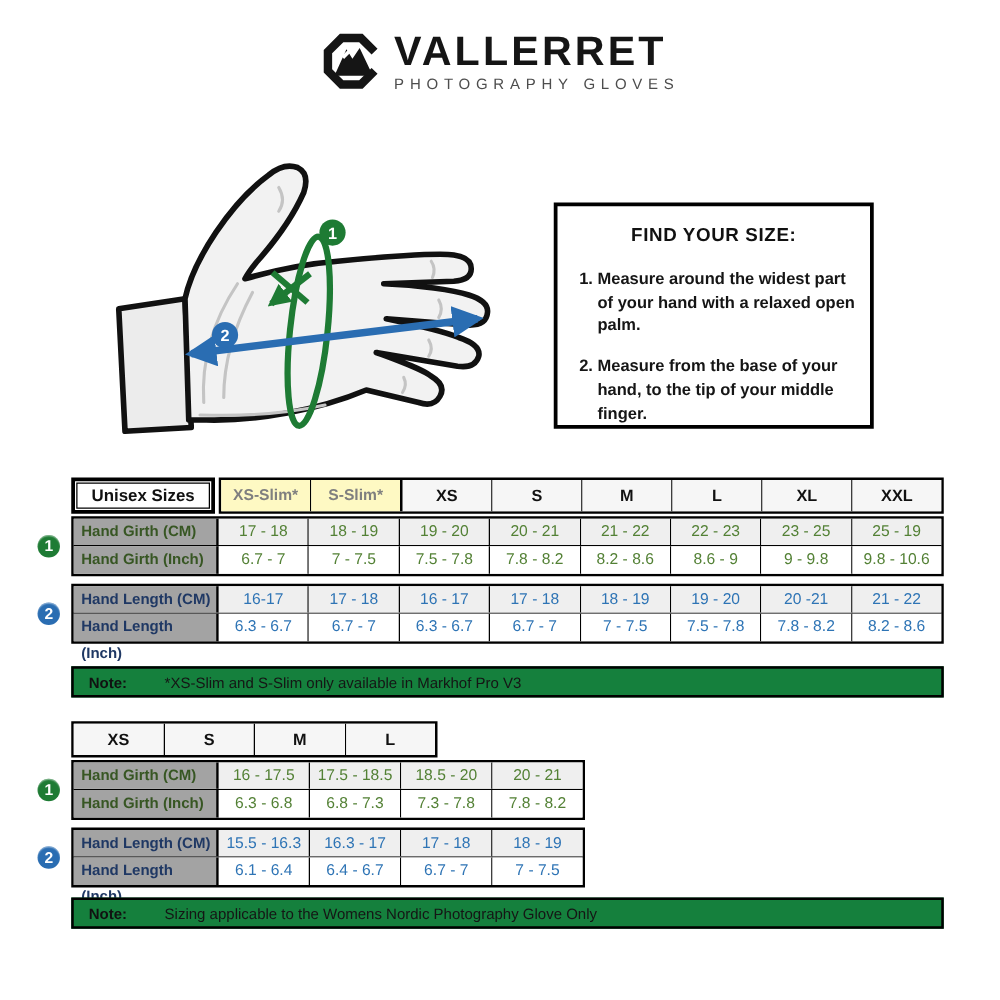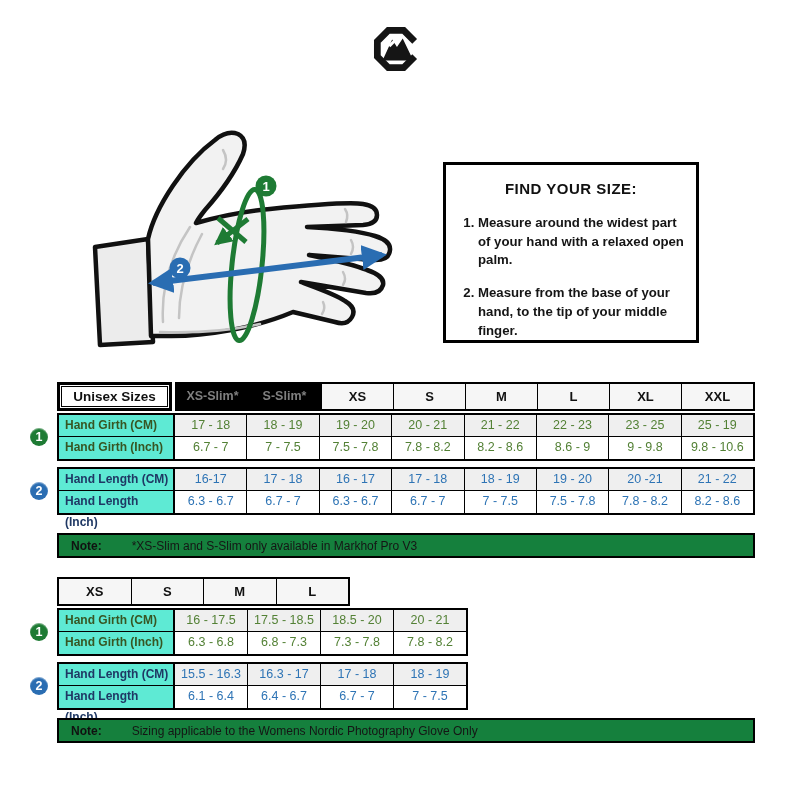--- a/index.html
+++ b/index.html
@@ -31,31 +31,31 @@
   .s-table.unisex{top:382px;width:698px;}
   .s-table.female{top:577px;width:698px;}
   .t-headrow{display:flex;height:29px;}
   .t-titlebox{width:115px;height:29px;border:3px solid #000;box-sizing:border-box;padding:1px;margin-right:3px;}
   .t-titlebox .inner{border:1px solid #000;width:100%;height:100%;box-sizing:border-box;display:flex;align-items:center;justify-content:center;font-weight:bold;font-size:13.5px;}
   .t-colheads{display:flex;border:2px solid #000;box-sizing:border-box;height:29px;}
   .unisex .t-colheads{width:580px;}
   .female .t-colheads{width:293px;}
   .t-colheads .t-cell{flex:1 1 0;text-align:center;font-weight:bold;font-size:13px;line-height:25px;background:#f6f6f6;border-right:1px solid #000;box-sizing:border-box;}
   .t-colheads .t-cell:last-child{border-right:none;}
-  .t-cell.slim{background:#000000;color:#7f7f7f;font-size:12.5px;}
+  .t-cell.slim{background:#fef9c3;color:#7f7f7f;font-size:12.5px;}
   .t-cell.no-right{border-right:none;}
   .t-cell.thick-left{border-left:2px solid #000;}
   .t-group{border:2px solid #000;box-sizing:border-box;background:#fff;}
   .unisex .t-group{width:698px;}
   .female .t-group{width:411px;}
   .t-group.g-girth{margin-top:2px;}
   .t-group.g-length{margin-top:6px;}
   .t-row{display:flex;height:22px;box-sizing:border-box;}
   .t-row:first-child{border-bottom:1px solid #000;}
-  .t-label{width:116px;flex:0 0 116px;border-right:2px solid #000;box-sizing:border-box;background:#5eead4;font-weight:bold;font-size:12px;line-height:21px;padding-left:6px;}
+  .t-label{width:116px;flex:0 0 116px;border-right:2px solid #000;box-sizing:border-box;background:#a3a3a3;font-weight:bold;font-size:12px;line-height:21px;padding-left:6px;}
   .t-label.girth{color:#375623;}
   .t-label.length{color:#1f3864;}
   .t-val{flex:1 1 0;text-align:center;font-size:12.5px;line-height:21px;border-right:1px solid #000;box-sizing:border-box;background:#fff;}
   .t-row .t-val:last-child{border-right:none;}
   .t-row.shaded .t-val{background:#efefef;}
   .g-girth .t-val{color:#538135;}
   .g-length .t-val{color:#2e74b5;}
 
   
   .note-box{position:absolute;left:57px;width:698px;height:25px;border:2px solid #000;box-sizing:border-box;display:flex;align-items:center;font-size:12px;background:#15803d;}
@@ -78,20 +78,24 @@
 
 <div id="canvas">
 
   <div class="logo-wrap">
     <div class="logo-row">
       <svg class="logo-icon" viewBox="0 0 52 56">
         <path d="M45.4,20 L34,8.6 L18,8.6 L6.6,20 L6.6,36 L18,47.4 L34,47.4 L45.4,36" fill="none" stroke="#151515" stroke-width="7" stroke-linejoin="miter"></path>
         <polygon points="12,40 22,18 27,26 33,17 44,40" fill="#151515"></polygon>
         <line x1="19" y1="25" x2="27" y2="17" stroke="#fff" stroke-width="3"></line>
       </svg>
+      <div class="brand-text">
+        <div class="brand-name">VALLERRET</div>
+        <div class="brand-tagline">PHOTOGRAPHY GLOVES</div>
+      </div>
     </div>
   </div>
 
   <svg class="hand-figure" viewBox="0 0 375 255">
     <defs>
       <marker id="arrB" viewBox="0 0 10 10" refX="8" refY="5" markerWidth="4.2" markerHeight="4.2" orient="auto-start-reverse">
         <path d="M0,0 L10,5 L0,10 z" fill="#2a6db2"></path>
       </marker>
       <marker id="arrG" viewBox="0 0 10 10" refX="8" refY="5" markerWidth="3.6" markerHeight="3.6" orient="auto">
         <path d="M0,0 L10,5 L0,10 z" fill="#1e7b34"></path>

